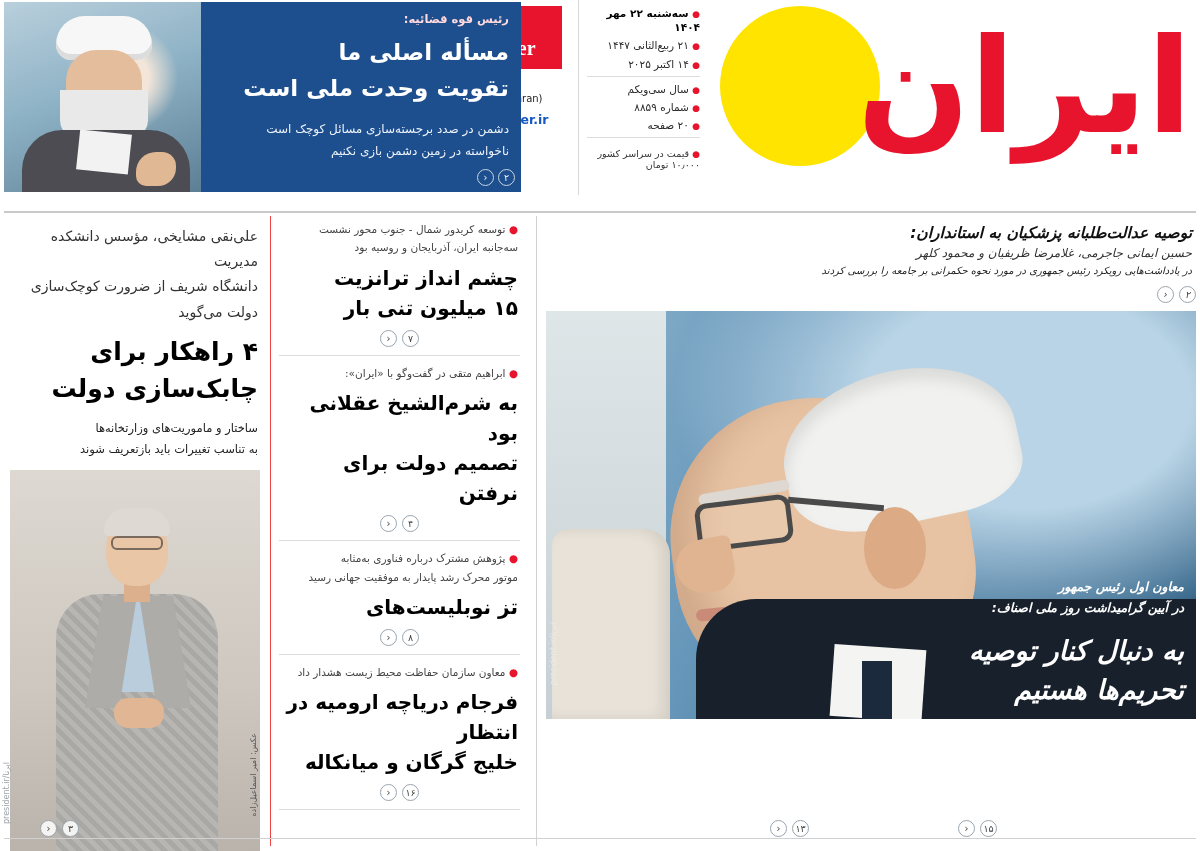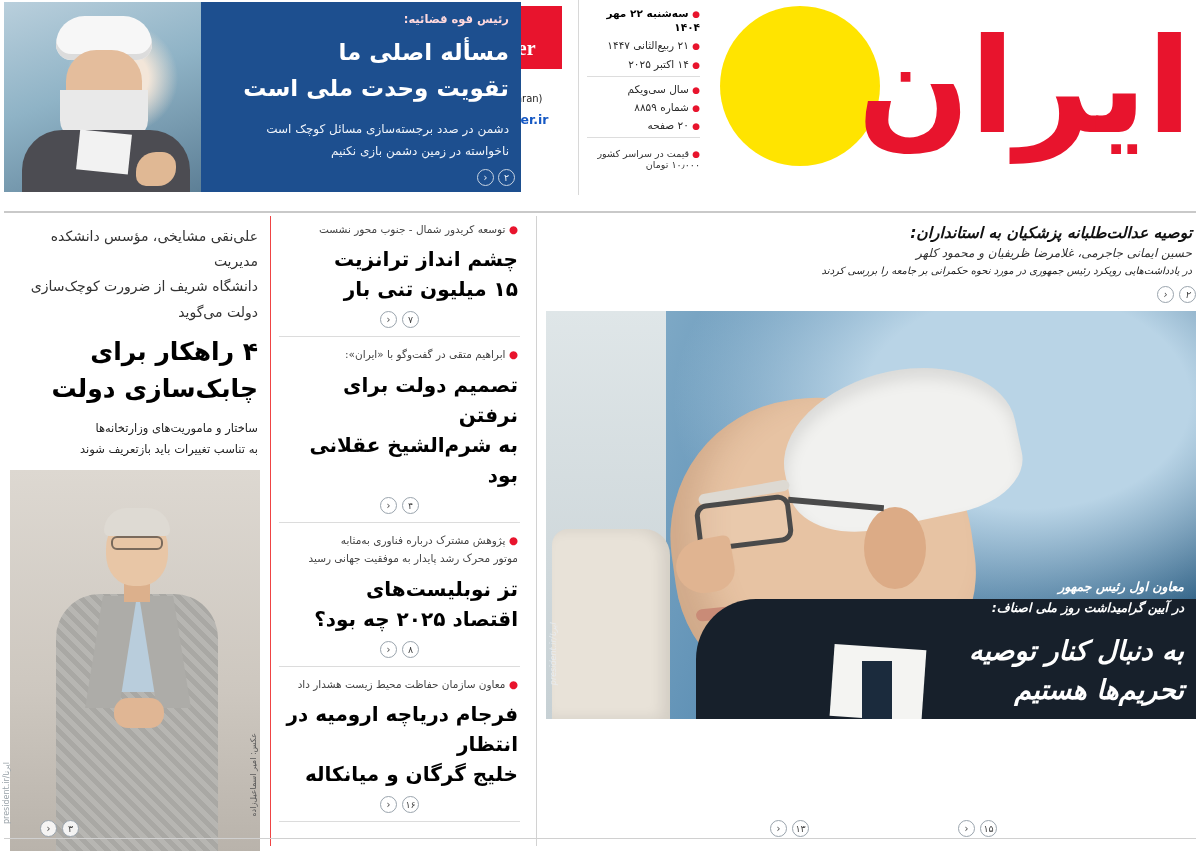--- a/index.html
+++ b/index.html
@@ -668,53 +668,53 @@
         </div>
         <div class="mp-credit">ایرنا/president.ir</div>
       </div>
     </div>
 
     <div class="col-mid">
 
       <div class="brief">
         <div class="brief-kicker">
           <div><span class="dot">●</span> <span>توسعه کریدور شمال - جنوب محور نشست</span></div>
+          <div>سه‌جانبه ایران، آذربایجان و روسیه بود</div>
         </div>
         <div class="brief-head">
           <div>چشم انداز ترانزیت</div>
           <div>۱۵ میلیون تنی بار</div>
         </div>
         <div class="brief-badge">
           <span class="circ">۷</span>
           <span class="circ arrowc">‹</span>
         </div>
       </div>
 
       <div class="brief">
         <div class="brief-kicker">
           <div><span class="dot">●</span> <span>ابراهیم متقی در گفت‌وگو با «ایران»:</span></div>
         </div>
         <div class="brief-head">
+          <div>به شرم‌الشیخ عقلانی بود</div>
           <div>تصمیم دولت برای نرفتن</div>
-          <div>به شرم‌الشیخ عقلانی بود</div>
         </div>
         <div class="brief-badge">
           <span class="circ">۴</span>
           <span class="circ arrowc">‹</span>
         </div>
       </div>
 
       <div class="brief">
         <div class="brief-kicker">
           <div><span class="dot">●</span> <span>پژوهش مشترک درباره فناوری به‌مثابه</span></div>
           <div>موتور محرک رشد پایدار به موفقیت جهانی رسید</div>
         </div>
         <div class="brief-head">
           <div>تز نوبلیست‌های</div>
-          <div>اقتصاد ۲۰۲۵ چه بود؟</div>
         </div>
         <div class="brief-badge">
           <span class="circ">۸</span>
           <span class="circ arrowc">‹</span>
         </div>
       </div>
 
       <div class="brief">
         <div class="brief-kicker">
           <div><span class="dot">●</span> <span>معاون سازمان حفاظت محیط زیست هشدار داد</span></div>

